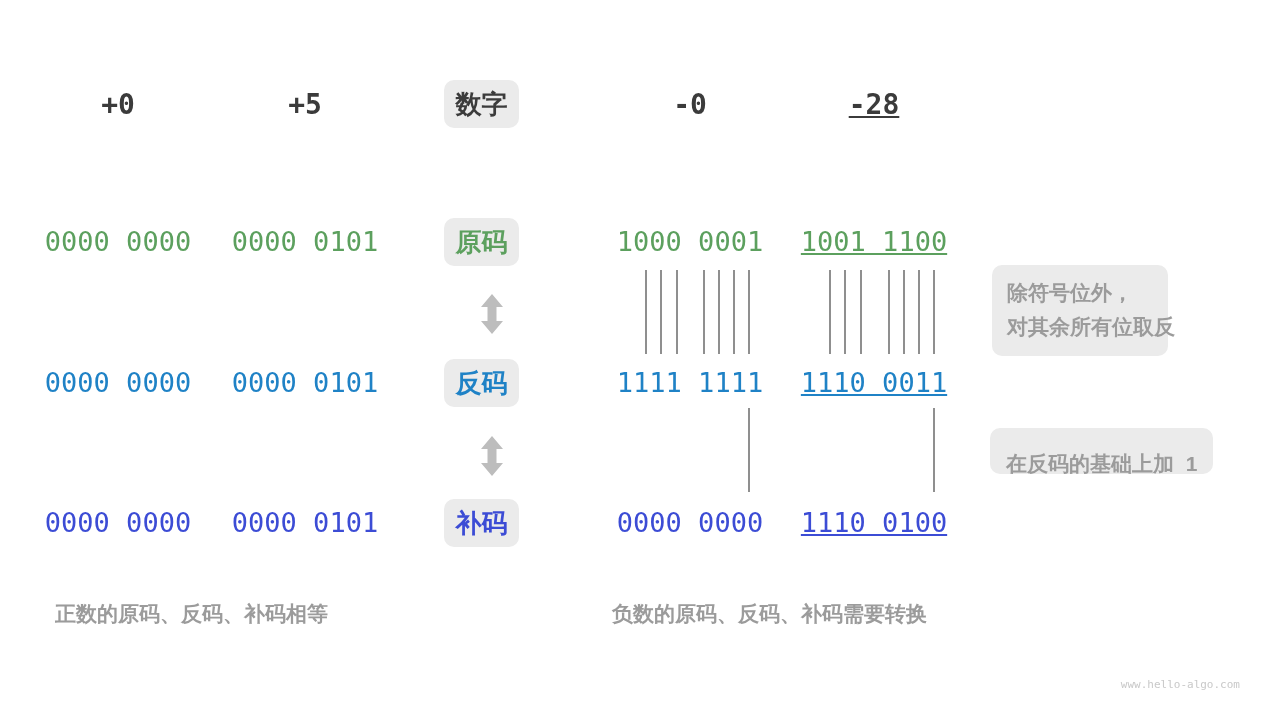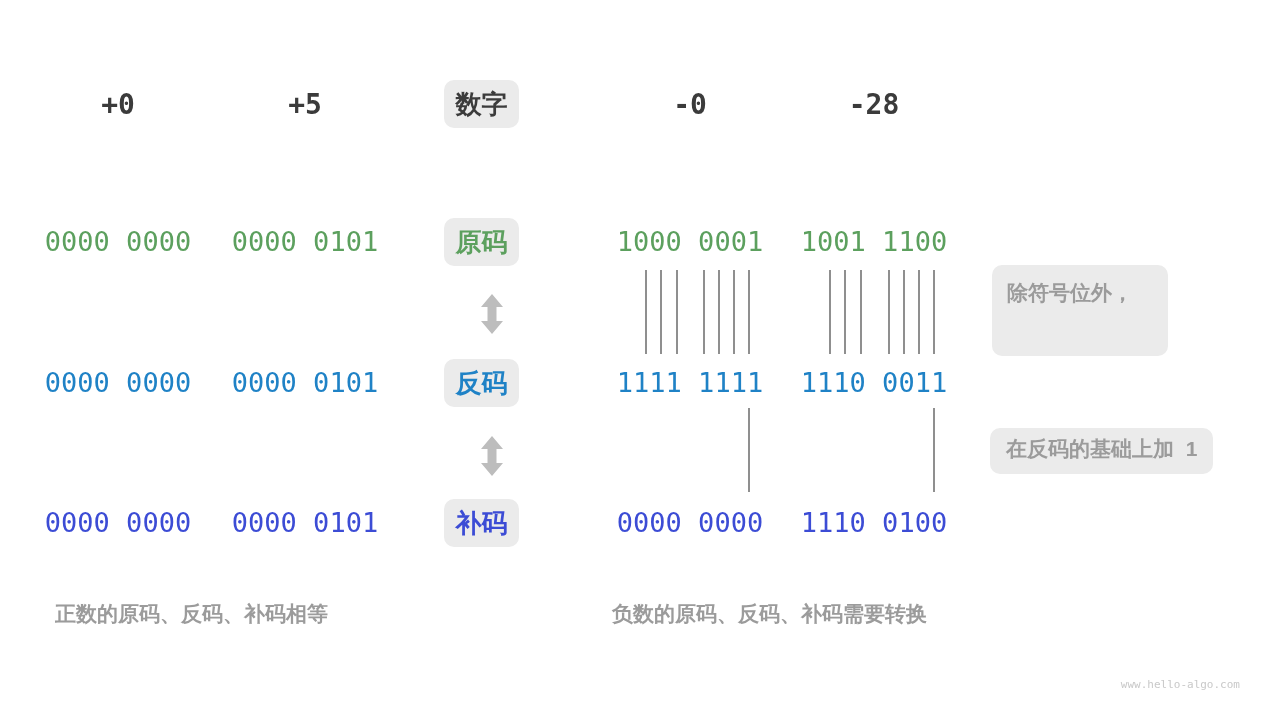--- a/index.html
+++ b/index.html
@@ -7,35 +7,35 @@
     width:1280px;height:720px;background:#ffffff;position:relative;overflow:hidden;
     font-family:"Liberation Sans",sans-serif;
   }
   .cell{position:absolute;transform:translateX(-50%);white-space:pre;text-align:center;}
   .num-header{font-size:28px;font-weight:bold;color:#3b3b3b;font-family:"DejaVu Sans Mono",monospace;}
   .bin{font-size:27px;line-height:32px;font-family:"DejaVu Sans Mono",monospace;}
   .green{color:#5ca05e;}
   .blue{color:#1f82c6;}
   .indigo{color:#3c4cd5;}
   .dark{color:#3b3b3b;}
-  .col1{left:118px;} .col2{left:305px;} .col3{left:690px;} .col4{left:874px;}
+  .col1{left:118px;} .col2{left:305px;} .col3{left:690px;} .col4{left:874px;text-decoration:underline;}
   .rowh{top:88px;} .row1{top:226px;} .row2{top:367px;} .row3{top:507px;}
   .label-box{
     position:absolute;left:444px;width:75px;height:48px;background:#ebebeb;border-radius:10px;
     display:flex;align-items:center;justify-content:center;font-weight:bold;font-size:26px;
   }
   .lbx-h{top:80px;} .lbx-1{top:218px;text-align:right;} .lbx-2{top:359px;font-family:Liberation Serif, serif;} .lbx-3{top:499px;}
   .arrow{position:absolute;left:480px;width:24px;height:40px;}
   .arrow-1{top:294px;} .arrow-2{top:436px;}
   .note-box{
     position:absolute;background:#ebebeb;border-radius:10px;color:#9b9b9b;font-weight:bold;
     font-size:21px;box-sizing:border-box;white-space:pre;
   }
   .note-1{left:992px;top:265px;width:176px;height:91px;padding:11px 15px;line-height:34px;}
-  .note-2{left:990px;top:428px;height:46px;padding:7px 16px;line-height:28px;}
+  .note-2{left:990px;top:428px;height:46px;padding:22px 16px;line-height:28px;}
   .tick{position:absolute;width:1.5px;background:#8f8f8f;}
   .caption{position:absolute;top:584px;font-weight:bold;font-size:21px;color:#9b9b9b;white-space:pre;margin-top:16px;}
   .caption-pos{left:55px;} .caption-neg{left:612px;}
   .watermark{position:absolute;right:40px;top:678px;font-size:11px;color:#c9c9c9;font-family:"DejaVu Sans Mono",monospace;}
 </style>
 </head>
 <body>
 
 <div class="cell num-header rowh col1">+0</div>
 <div class="cell num-header rowh col2">+5</div>
@@ -80,19 +80,19 @@
     <div class="tick" style="left: 844px; top: 270px; height: 84px;"></div>
     <div class="tick" style="left: 860px; top: 270px; height: 84px;"></div>
     <div class="tick" style="left: 888px; top: 270px; height: 84px;"></div>
     <div class="tick" style="left: 903px; top: 270px; height: 84px;"></div>
     <div class="tick" style="left: 918px; top: 270px; height: 84px;"></div>
     <div class="tick" style="left: 933px; top: 270px; height: 84px;"></div>
     <div class="tick" style="left: 748px; top: 408px; height: 84px;"></div>
     <div class="tick" style="left: 933px; top: 408px; height: 84px;"></div>
   </div>
 
-<div class="note-box note-1"><span>除符号位外，</span><br></div>
+<div class="note-box note-1"><span>除符号位外，</span><br><span>对其余所有位取反</span></div>
 <div class="note-box note-2">在反码的基础上加  1</div>
 
 <div class="caption caption-pos">正数的原码、反码、补码相等</div>
 <div class="caption caption-neg">负数的原码、反码、补码需要转换</div>
 
 <div class="watermark">www.hello-algo.com</div>
 
 </body></html>

